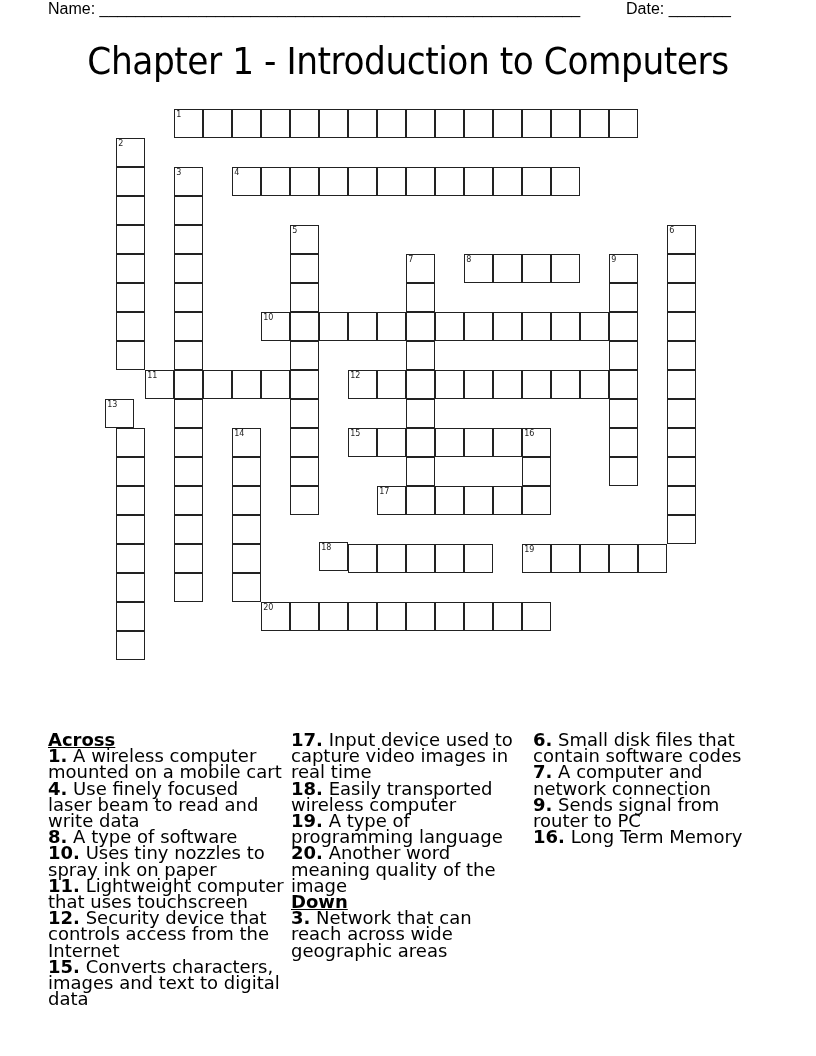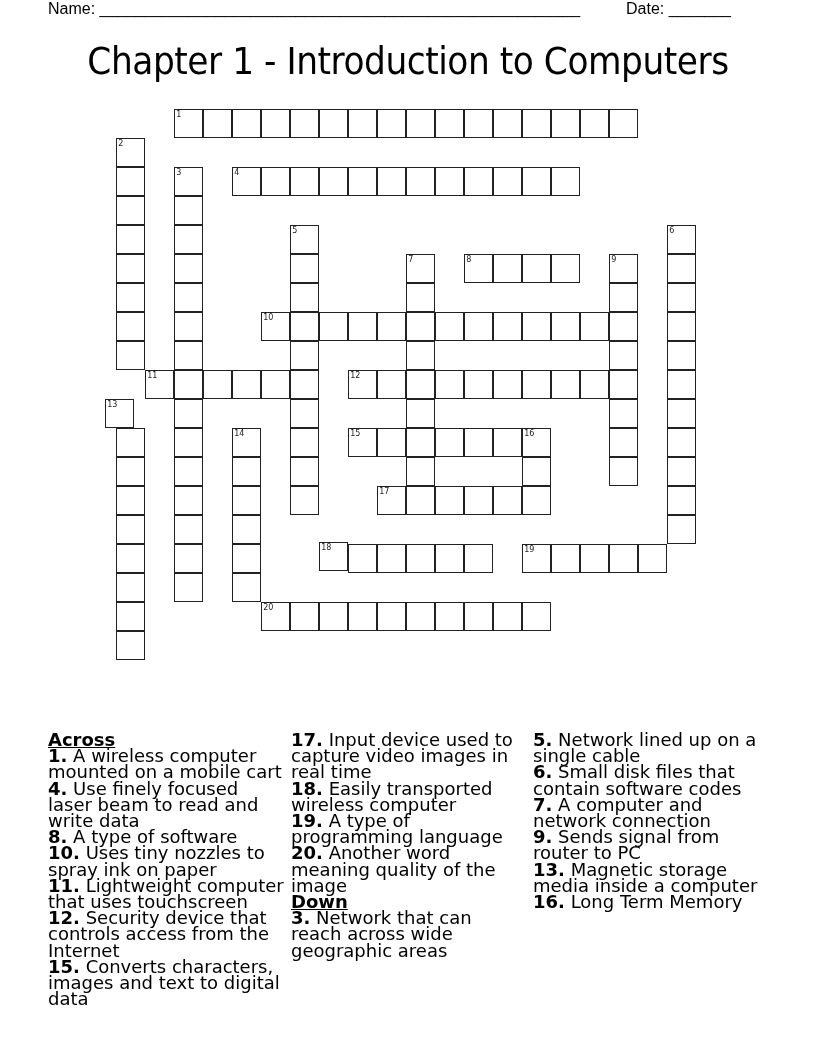--- a/index.html
+++ b/index.html
@@ -246,19 +246,17 @@
 <div class="clues" style="left:291px;">
   <span class="clue"><span class="n">17.</span> <span>Input device used to capture video images in real time</span></span>
   <span class="clue"><span class="n">18.</span> <span>Easily transported wireless computer</span></span>
   <span class="clue"><span class="n">19.</span> <span>A type of programming language</span></span>
   <span class="clue"><span class="n">20.</span> <span>Another word meaning quality of the image</span></span>
   <span class="hd">Down</span>
   <span class="clue"><span class="n">3.</span> <span>Network that can reach across wide geographic areas</span></span>
 </div>
 
 <div class="clues" style="left:533px;">
-  <span class="clue"><span class="n">5.</span> <span>Network lined up on a single cable</span></span>
   <span class="clue"><span class="n">6.</span> <span>Small disk files that contain software codes</span></span>
   <span class="clue"><span class="n">7.</span> <span>A computer and network connection</span></span>
   <span class="clue"><span class="n">9.</span> <span>Sends signal from router to PC</span></span>
-  <span class="clue"><span class="n">13.</span> <span>Magnetic storage media inside a computer</span></span>
   <span class="clue"><span class="n">16.</span> <span>Long Term Memory</span></span>
 </div>
 
 </body></html>

